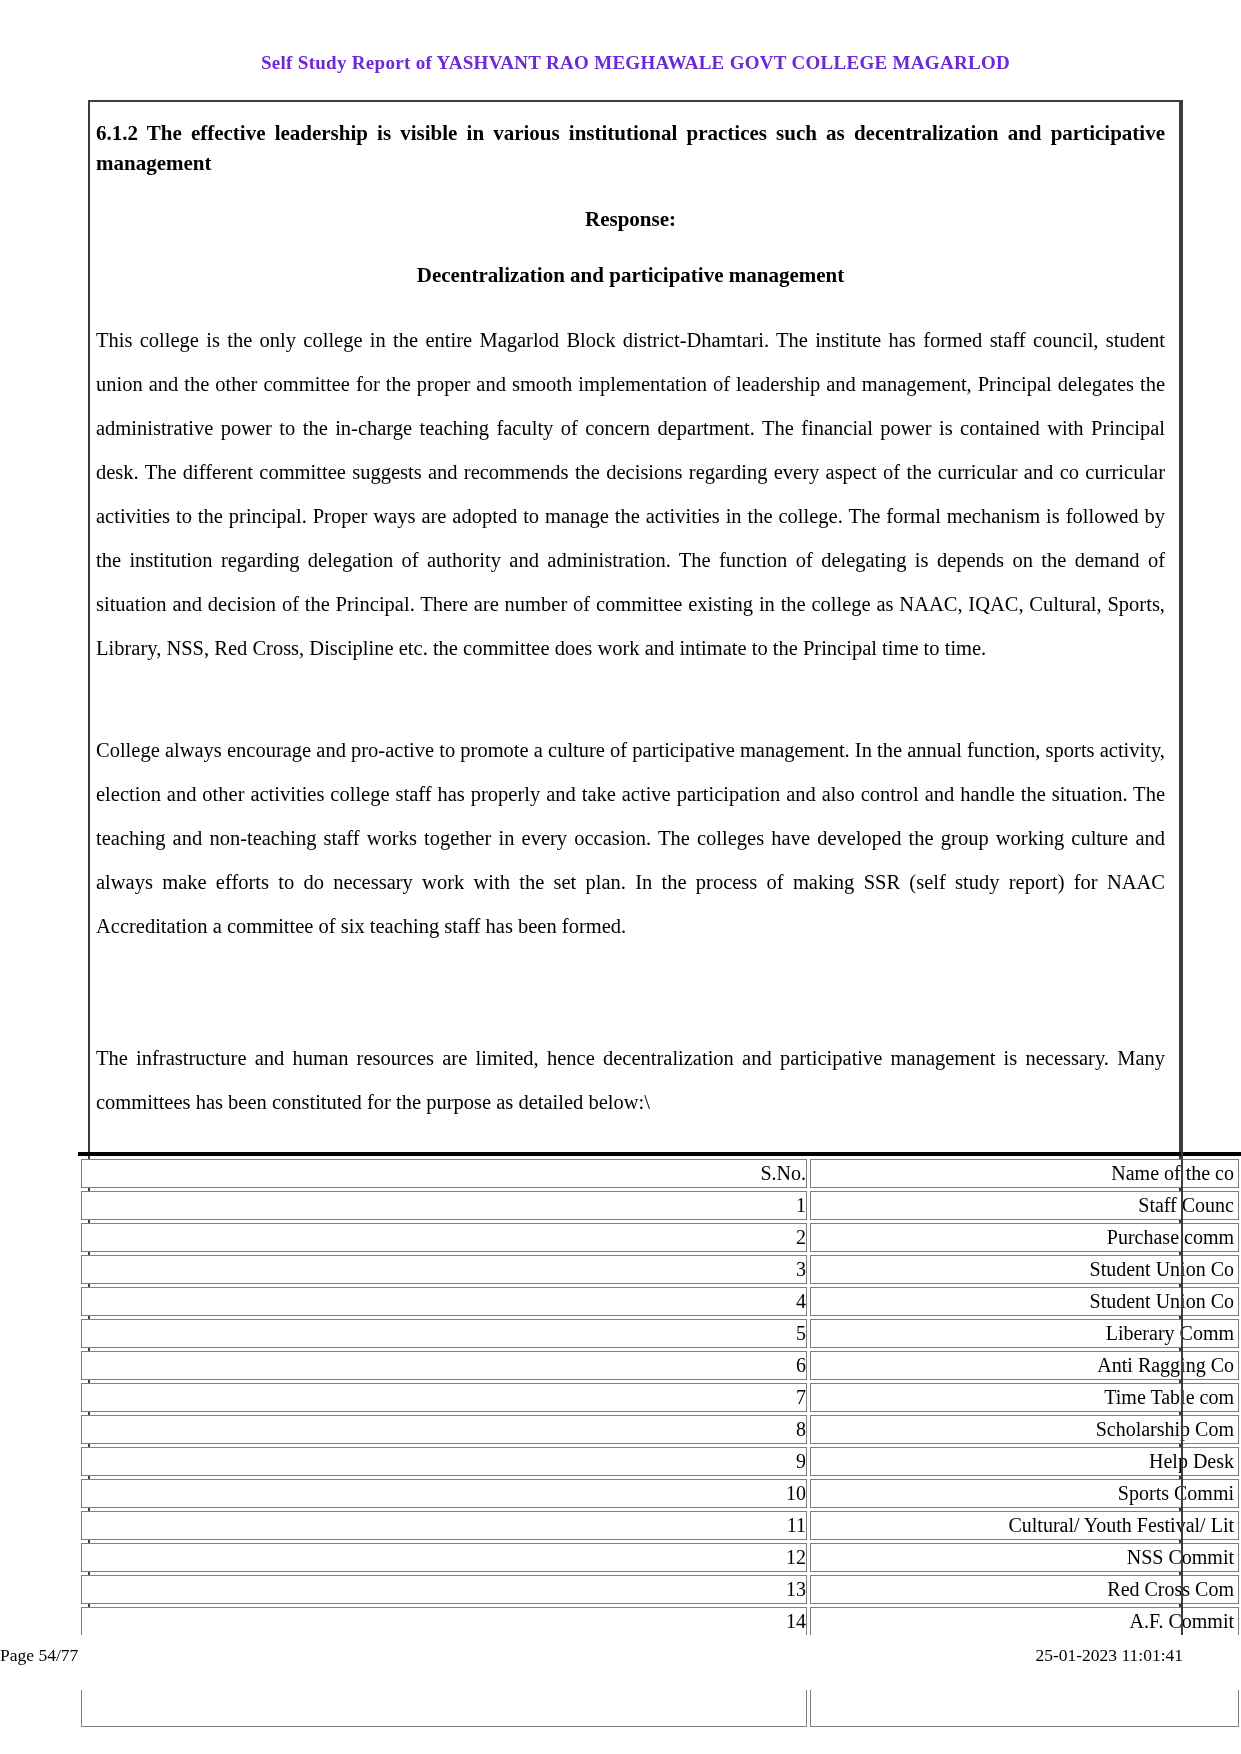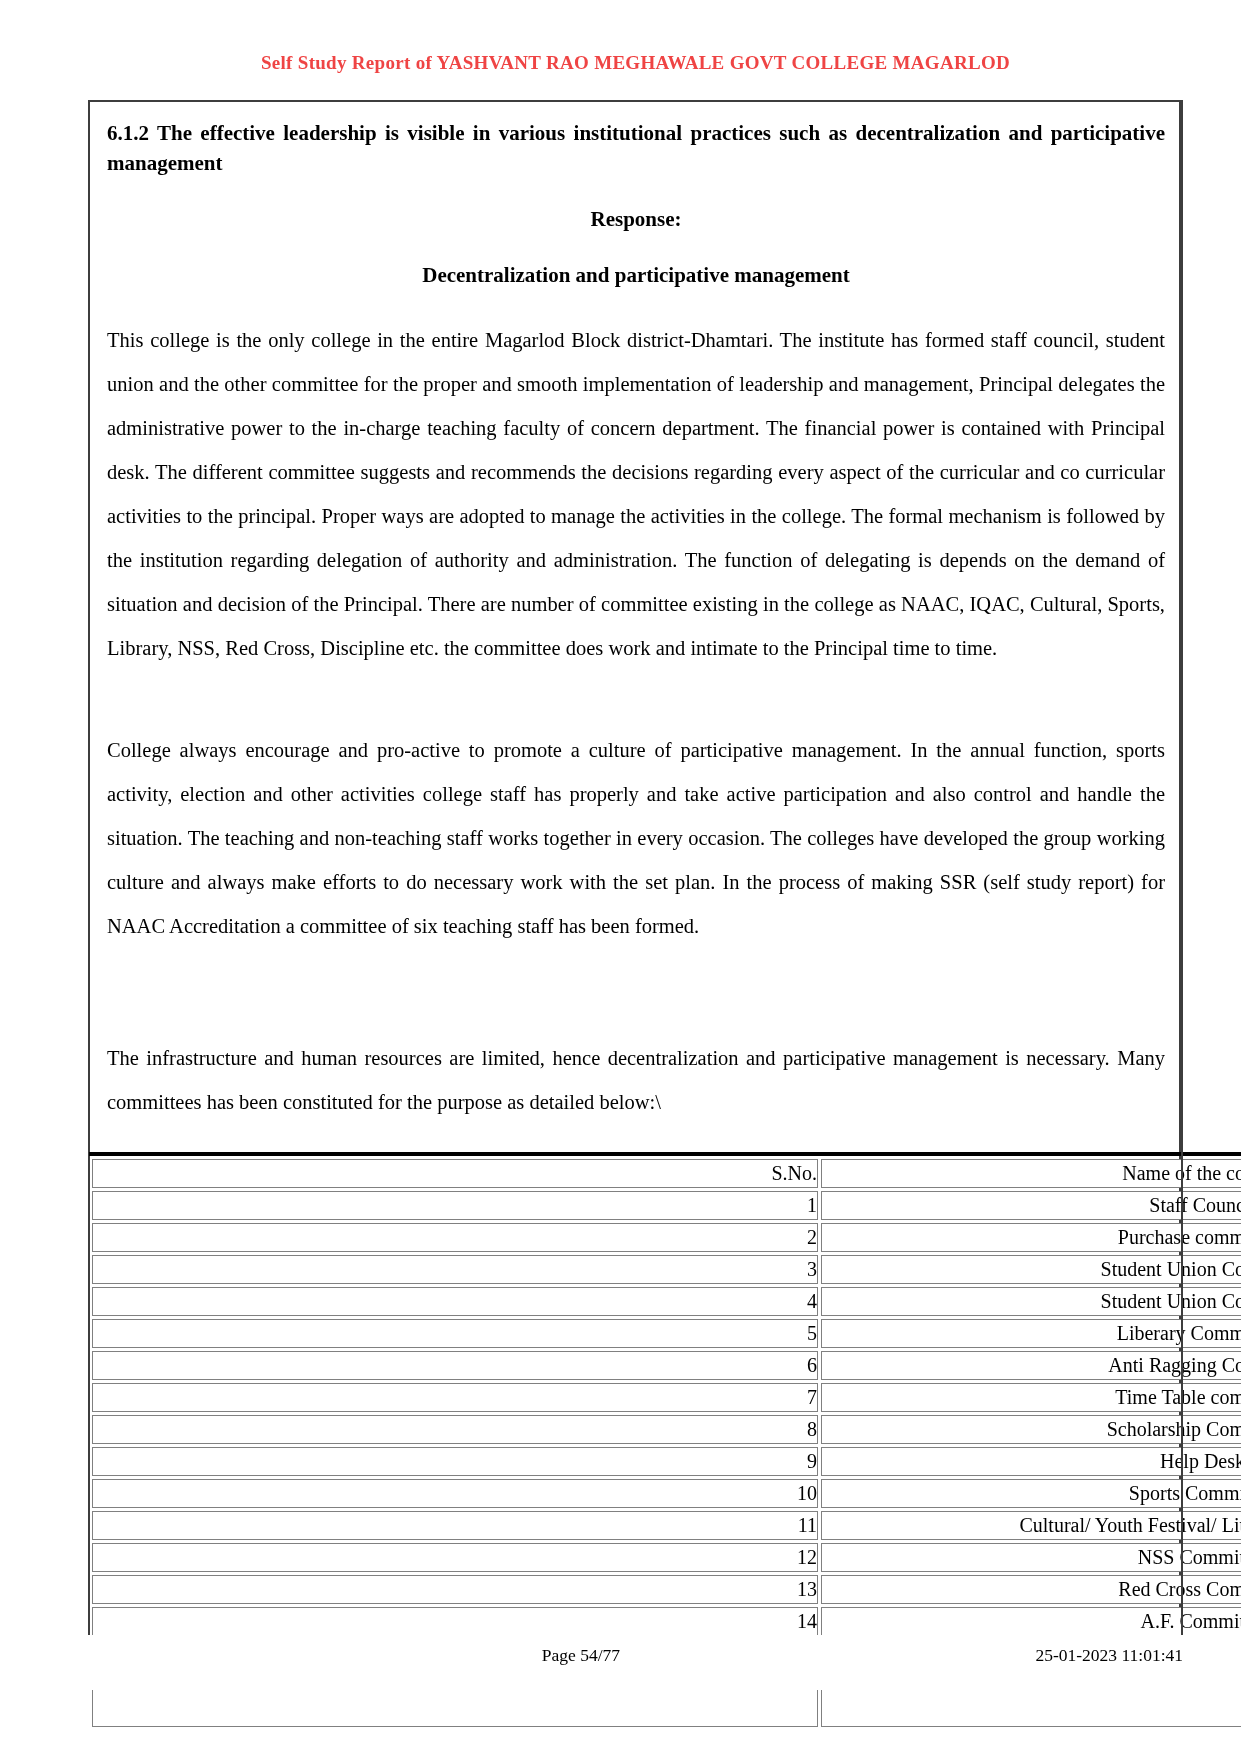--- a/index.html
+++ b/index.html
@@ -5,28 +5,28 @@
   * { margin:0; padding:0; box-sizing:border-box; }
   html,body { background:#ffffff; }
   body {
     width:1241px; height:1754px;
     position:relative; overflow:hidden;
     font-family:"Liberation Serif", serif;
     color:#000;
   }
   .page-header {
     position:absolute; top:52px; left:88px; width:1095px;
-    text-align:center; color:#ef4444; font-weight:bold;
+    text-align:center; color:#6d28d9; font-weight:bold;
     font-size:19px; letter-spacing:0.3px;
   }
   .page-box {
     position:absolute; left:88px; top:100px;
     width:1093px; height:1535px;
     border:2px solid #3d3d3d; border-bottom:none;
-    padding:16px 14px 0 17px;
+    padding:16px 14px 0 6px;
   }
   .q-heading { font-weight:bold; font-size:21px; line-height:30px; text-align:justify; }
   .bold-line { font-weight:bold; font-size:21px; line-height:30px;text-align:center; }
   .response   { margin-top:26px; }
   .subheading { margin-top:26px;font-family:Liberation Serif, serif; }
   .para {
     font-size:20.5px; line-height:44px; text-align:justify;
   }
   .p1 { margin-top:28px; }
   .p2 { margin-top:58px; }
@@ -48,21 +48,21 @@
   .box-right-line {
     position:absolute; left:1181px; top:100px;
     width:2px; height:1535px; background:#3d3d3d; z-index:6;
   }
   .bottom-clip {
     position:absolute; left:0; top:1635px; width:1241px; height:55px;
     background:#fff; z-index:7;
   }
   .footer-page {
     position:absolute; top:1645px; left:0; width:1162px;
-    text-align:center; font-size:17.5px; z-index:8;
+    text-align:left; font-size:17.5px; z-index:8;
   }
   .footer-date {
     position:absolute; top:1645px; right:58px;
     font-size:17.5px; z-index:8;
   }
 </style>
 </head>
 <body>
 
 <div class="page-header">Self Study Report of YASHVANT RAO MEGHAWALE GOVT COLLEGE MAGARLOD</div>

